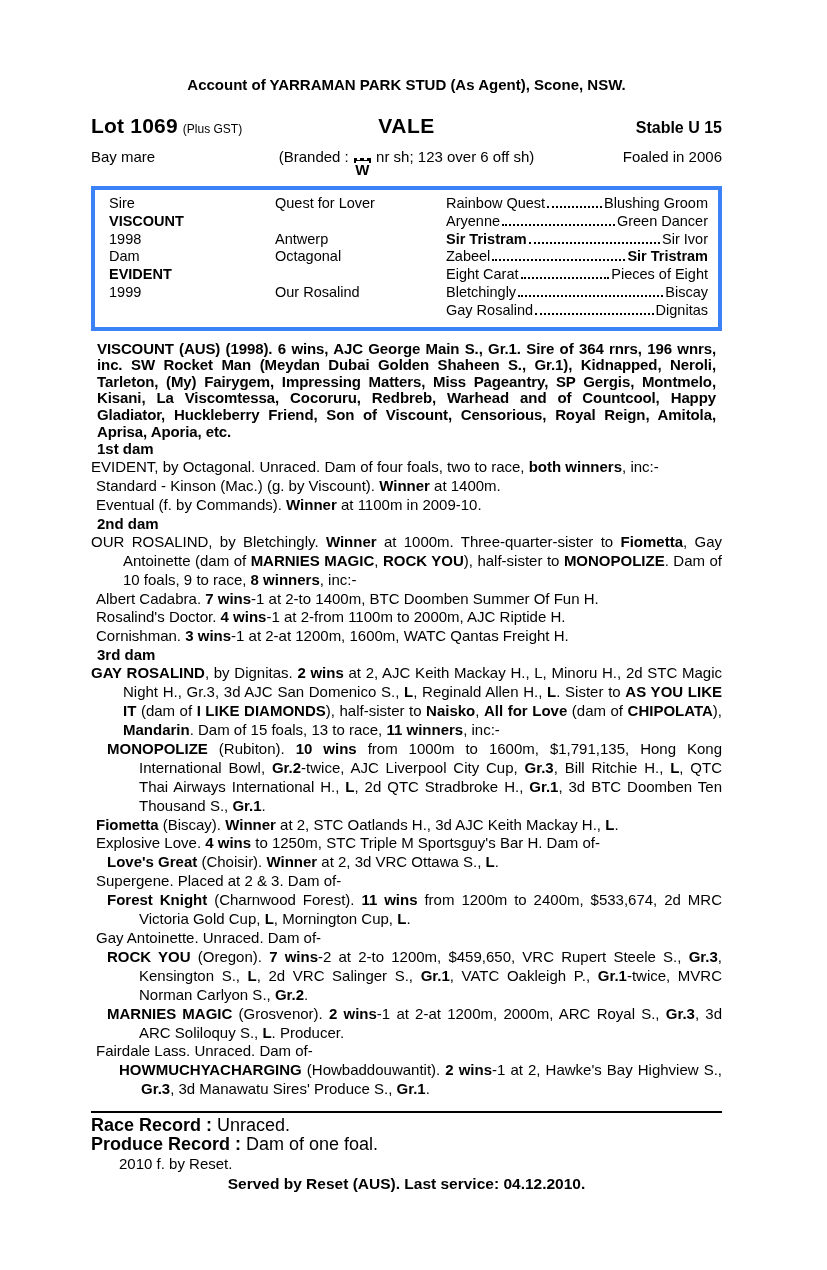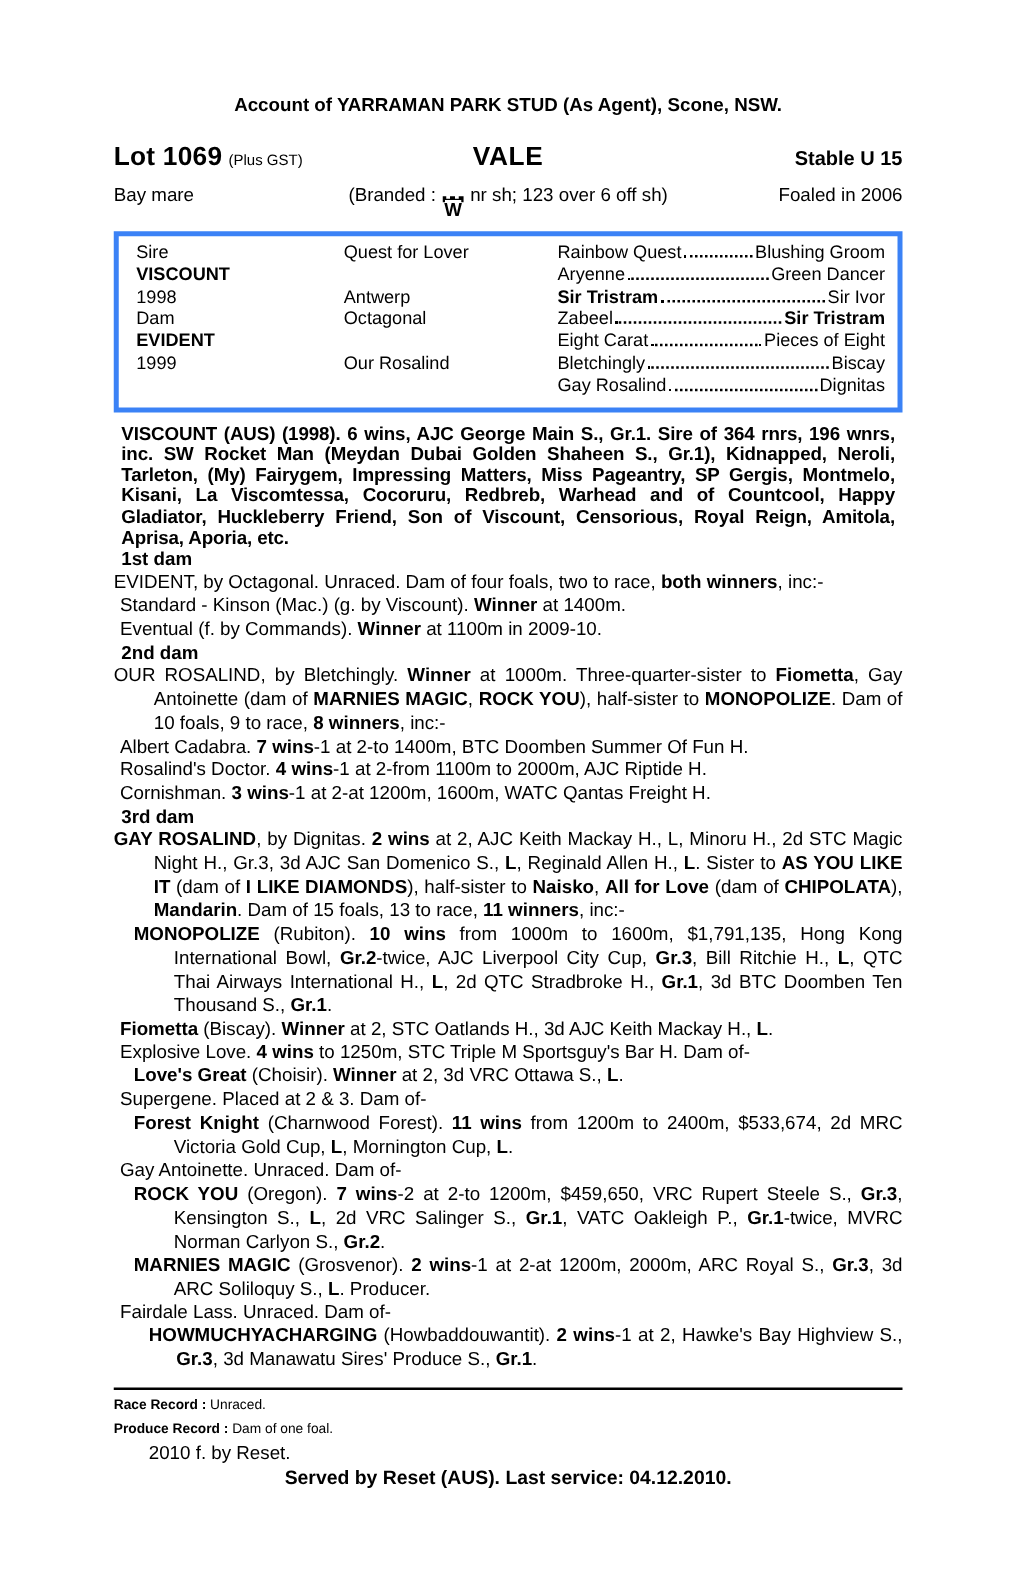--- a/index.html
+++ b/index.html
@@ -45,21 +45,21 @@
   .section{}
   .section-heading{font-weight:bold;font-size:15px;margin-left:6px;margin-bottom:1px;}
   .entry{font-size:15px;line-height:18.9px;text-align:justify;}
   .e-main  {padding-left:32px;text-indent:-32px;}
   .e-child {margin-left:5px;padding-left:30px;text-indent:-30px;}
   .e-stakes{margin-left:16px;padding-left:32px;text-indent:-32px;}
   .e-stakes2{margin-left:28px;padding-left:22px;text-indent:-22px;}
 
   
   .footer{border-top:2px solid #000;margin-top:12px;padding-top:3px;}
-  .footer-line{font-size:11px;line-height:19px;}
+  .footer-line{font-size:18px;line-height:19px;}
   .foal-line{font-size:15px;line-height:19px;padding-left:28px;}
   .served-line{font-size:15.5px;font-weight:bold;text-align:center;margin-top:2px;}
   b{font-weight:bold;}
 </style>
 </head>
 <body>
 
 <div class="page">
 
   <div class="account-line">Account of YARRAMAN PARK STUD (As Agent), Scone, NSW.</div>

